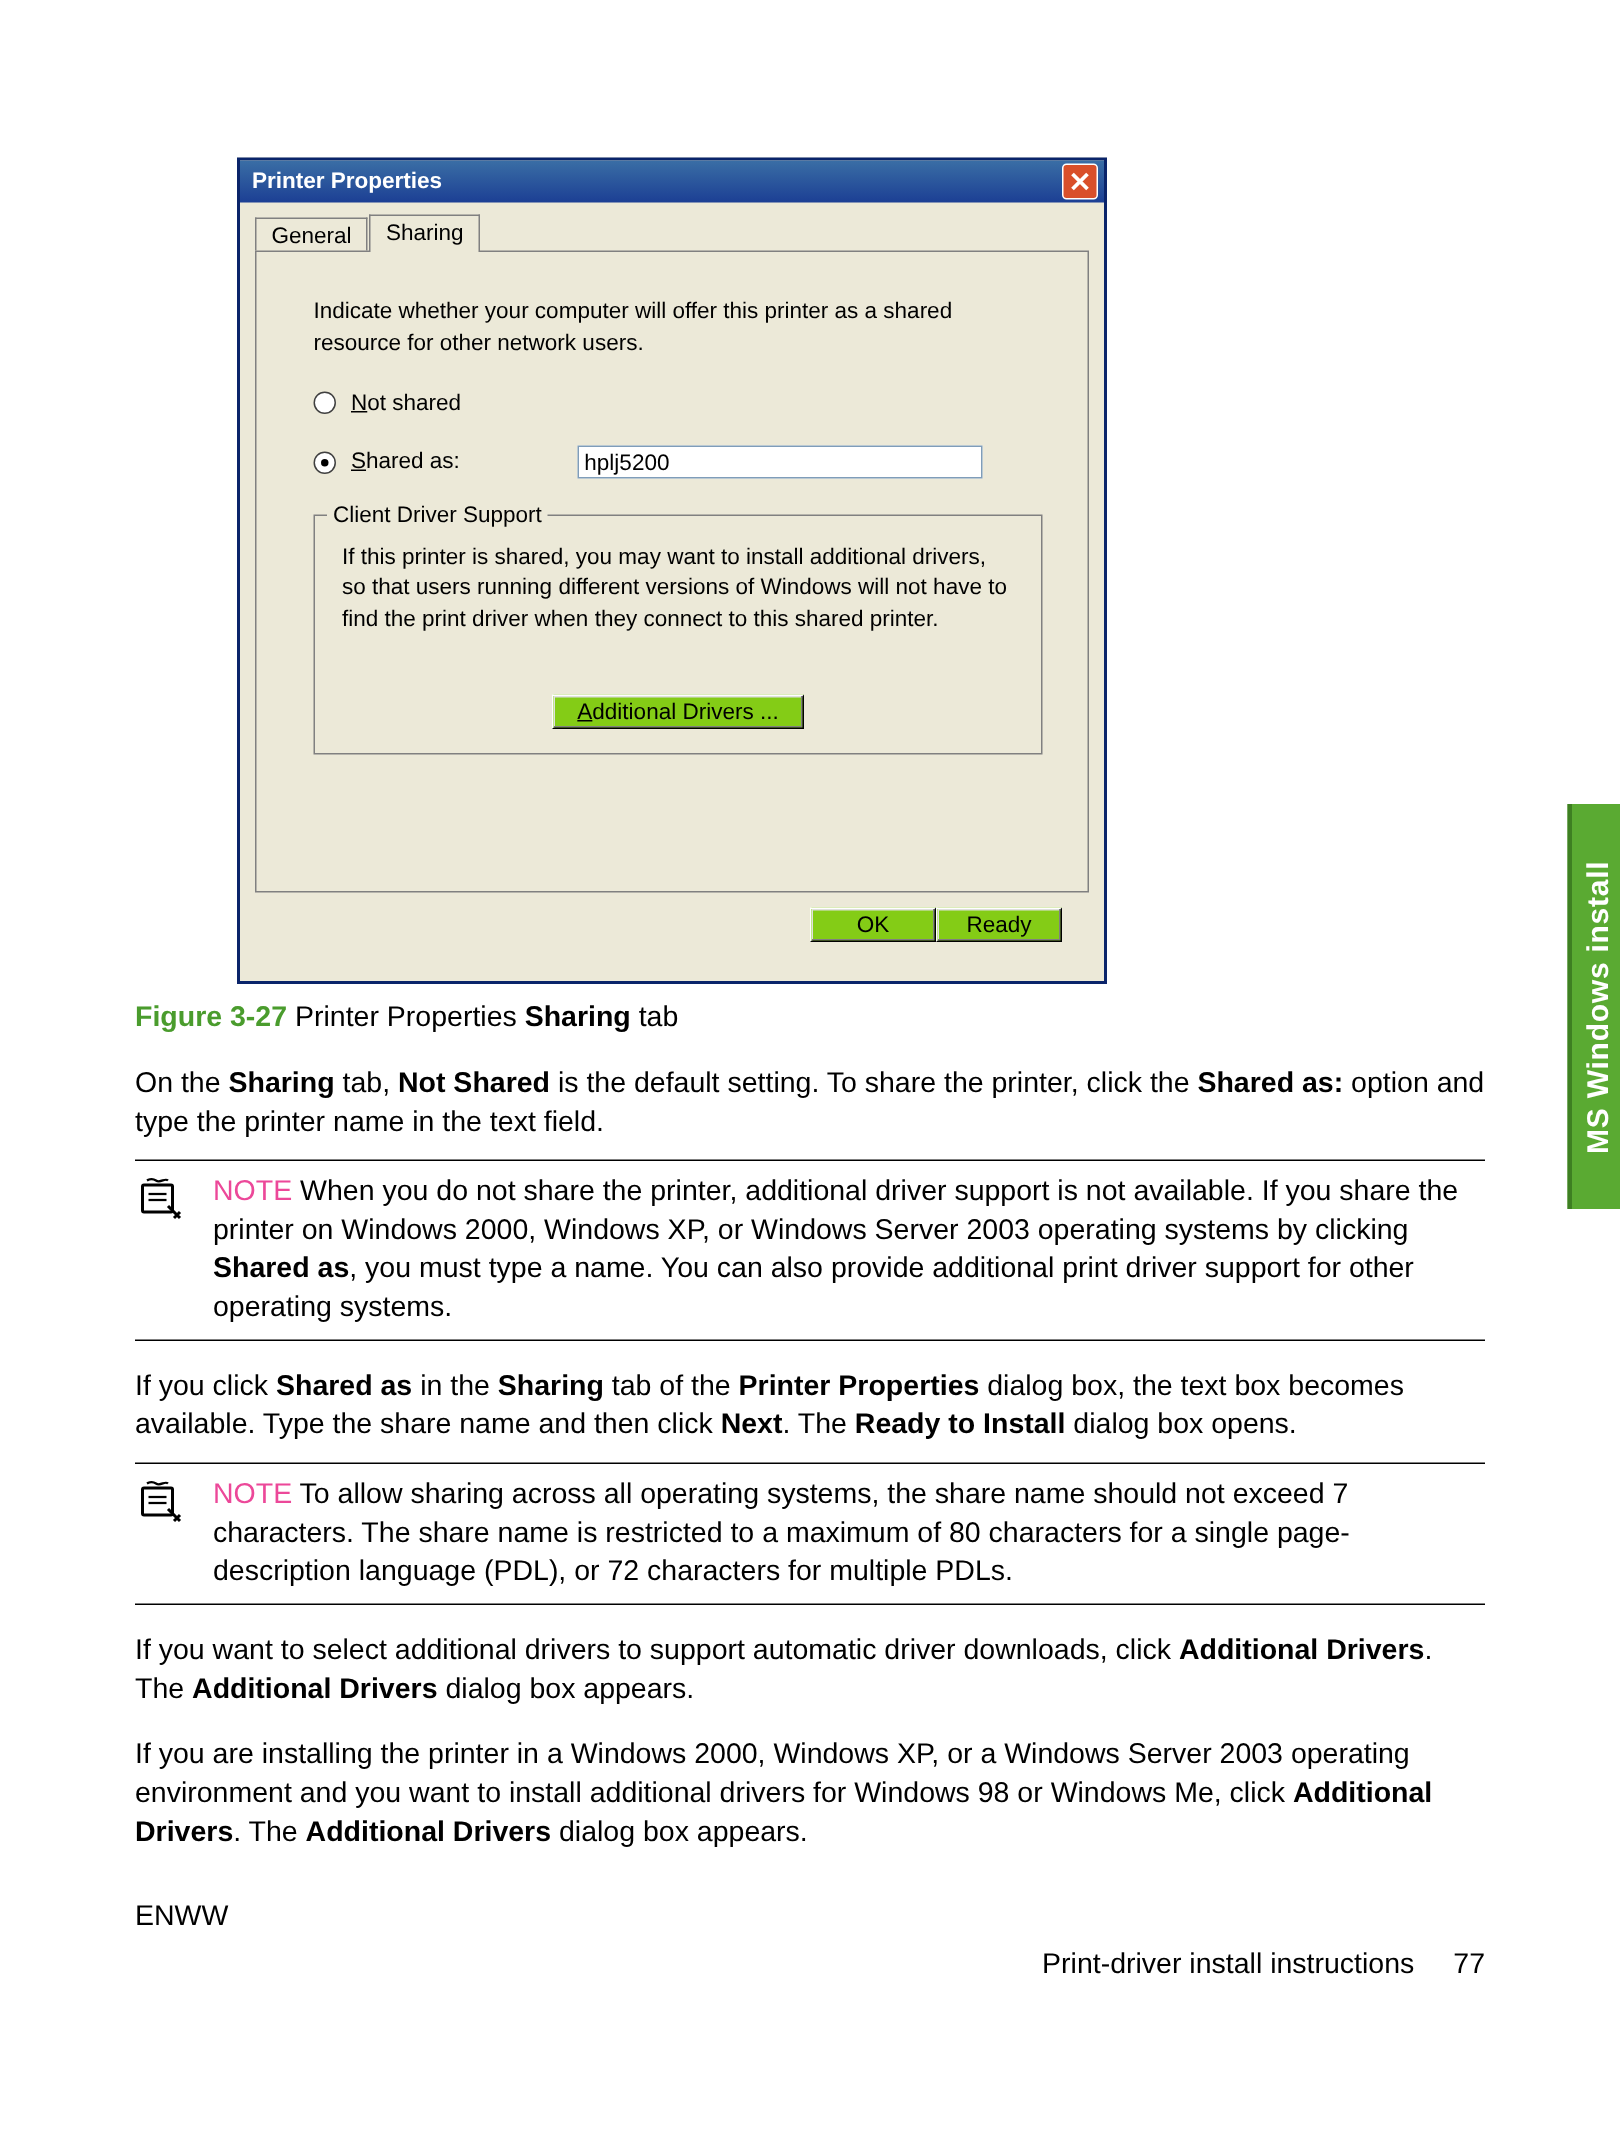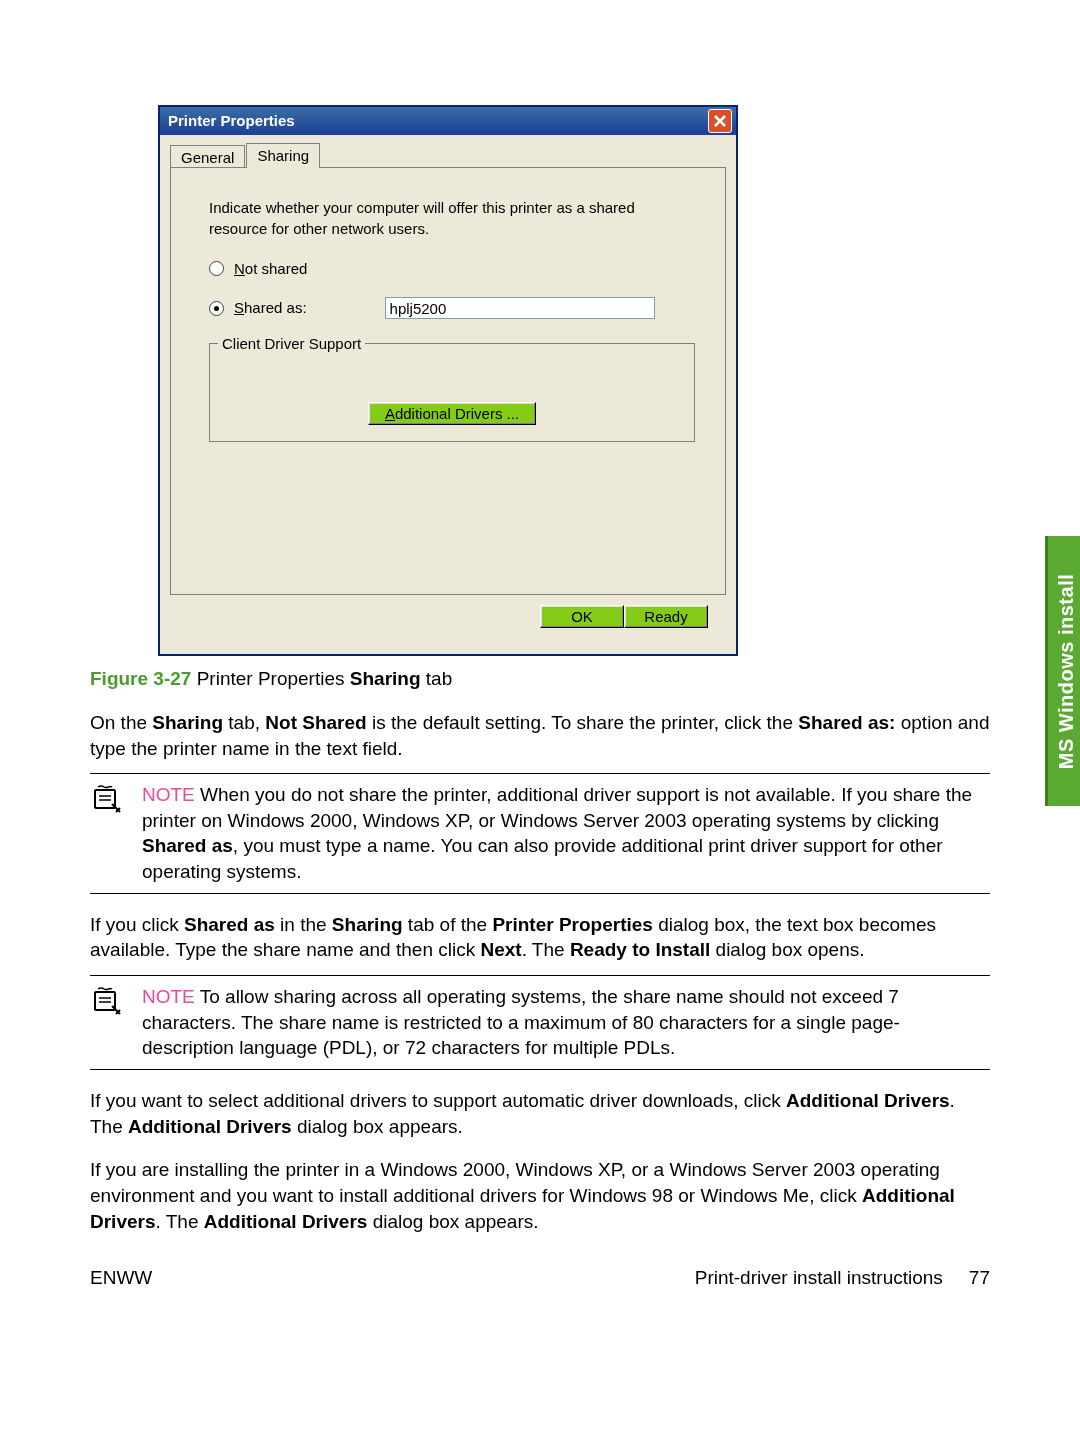--- a/index.html
+++ b/index.html
@@ -221,21 +221,21 @@
   .footer {
     position: absolute;
     top: 1265px;
     left: 90px;
     width: 900px;
     display: flex;
     justify-content: space-between;
     font-size: 19px;
   }
   .footer .pagenum { margin-left: 26px; }
-  .nowrap { white-space: nowrap; }
+  .nowrap { white-space: nowrap; margin-top: 32px; }
 </style>
 </head>
 <body>
 
 <div class="page">
 
   <div class="dialog">
     <div class="titlebar">
       <span>Printer Properties</span>
       <div class="closebtn">
@@ -255,20 +255,21 @@
           <span class="radio-dot"></span>
           <span><span class="underline-first">N</span><span>ot shared</span></span>
         </div>
         <div class="radio-row">
           <span class="radio-dot checked"></span>
           <span><span class="underline-first">S</span><span>hared as:</span></span>
           <input class="share-input" type="text" value="hplj5200" style="">
         </div>
         <div class="fieldset">
           <span class="legend">Client Driver Support</span>
+          <div>If this printer is shared, you may want to install additional drivers, so that users running different versions of Windows will not have to find the print driver when they connect to this shared printer.</div>
           <div class="driver-btn-row">
             <button class="winbtn"><span class="underline-first">A</span><span>dditional Drivers ...</span></button>
           </div>
         </div>
       </div>
       <div class="dlg-footer">
         <button class="winbtn"><span>OK</span></button>
         <button class="winbtn"><span>Ready</span></button>
       </div>
     </div>

